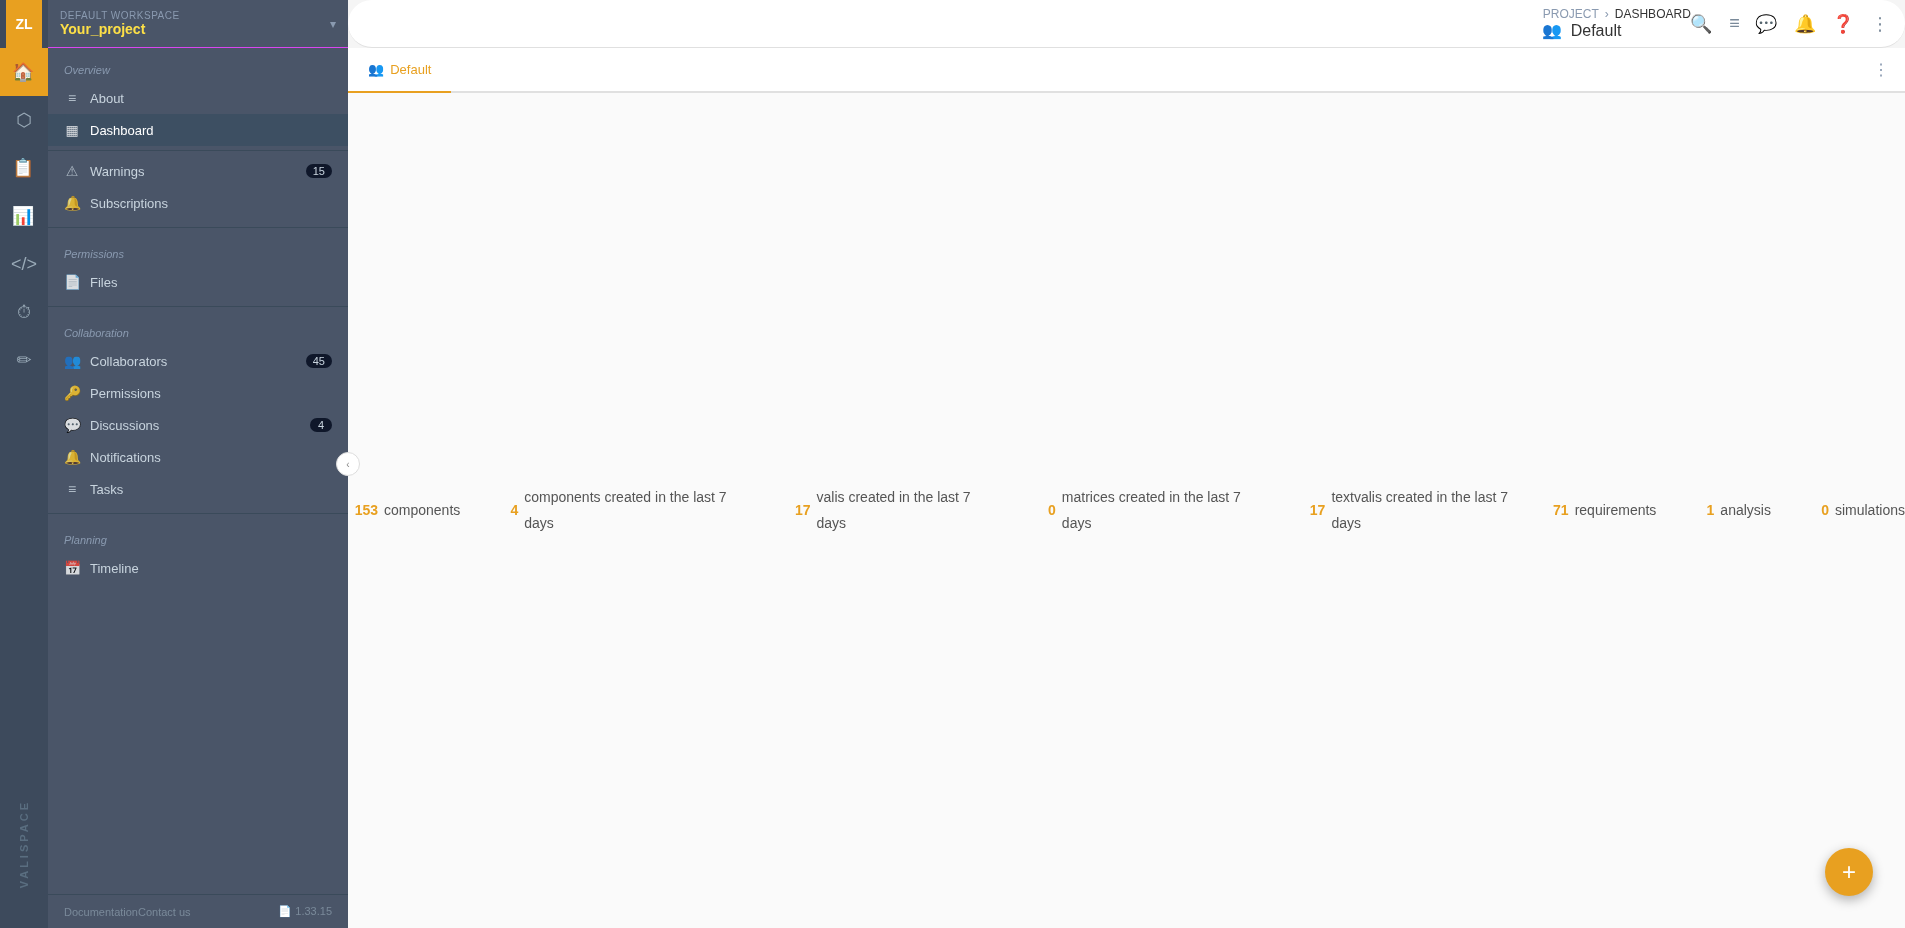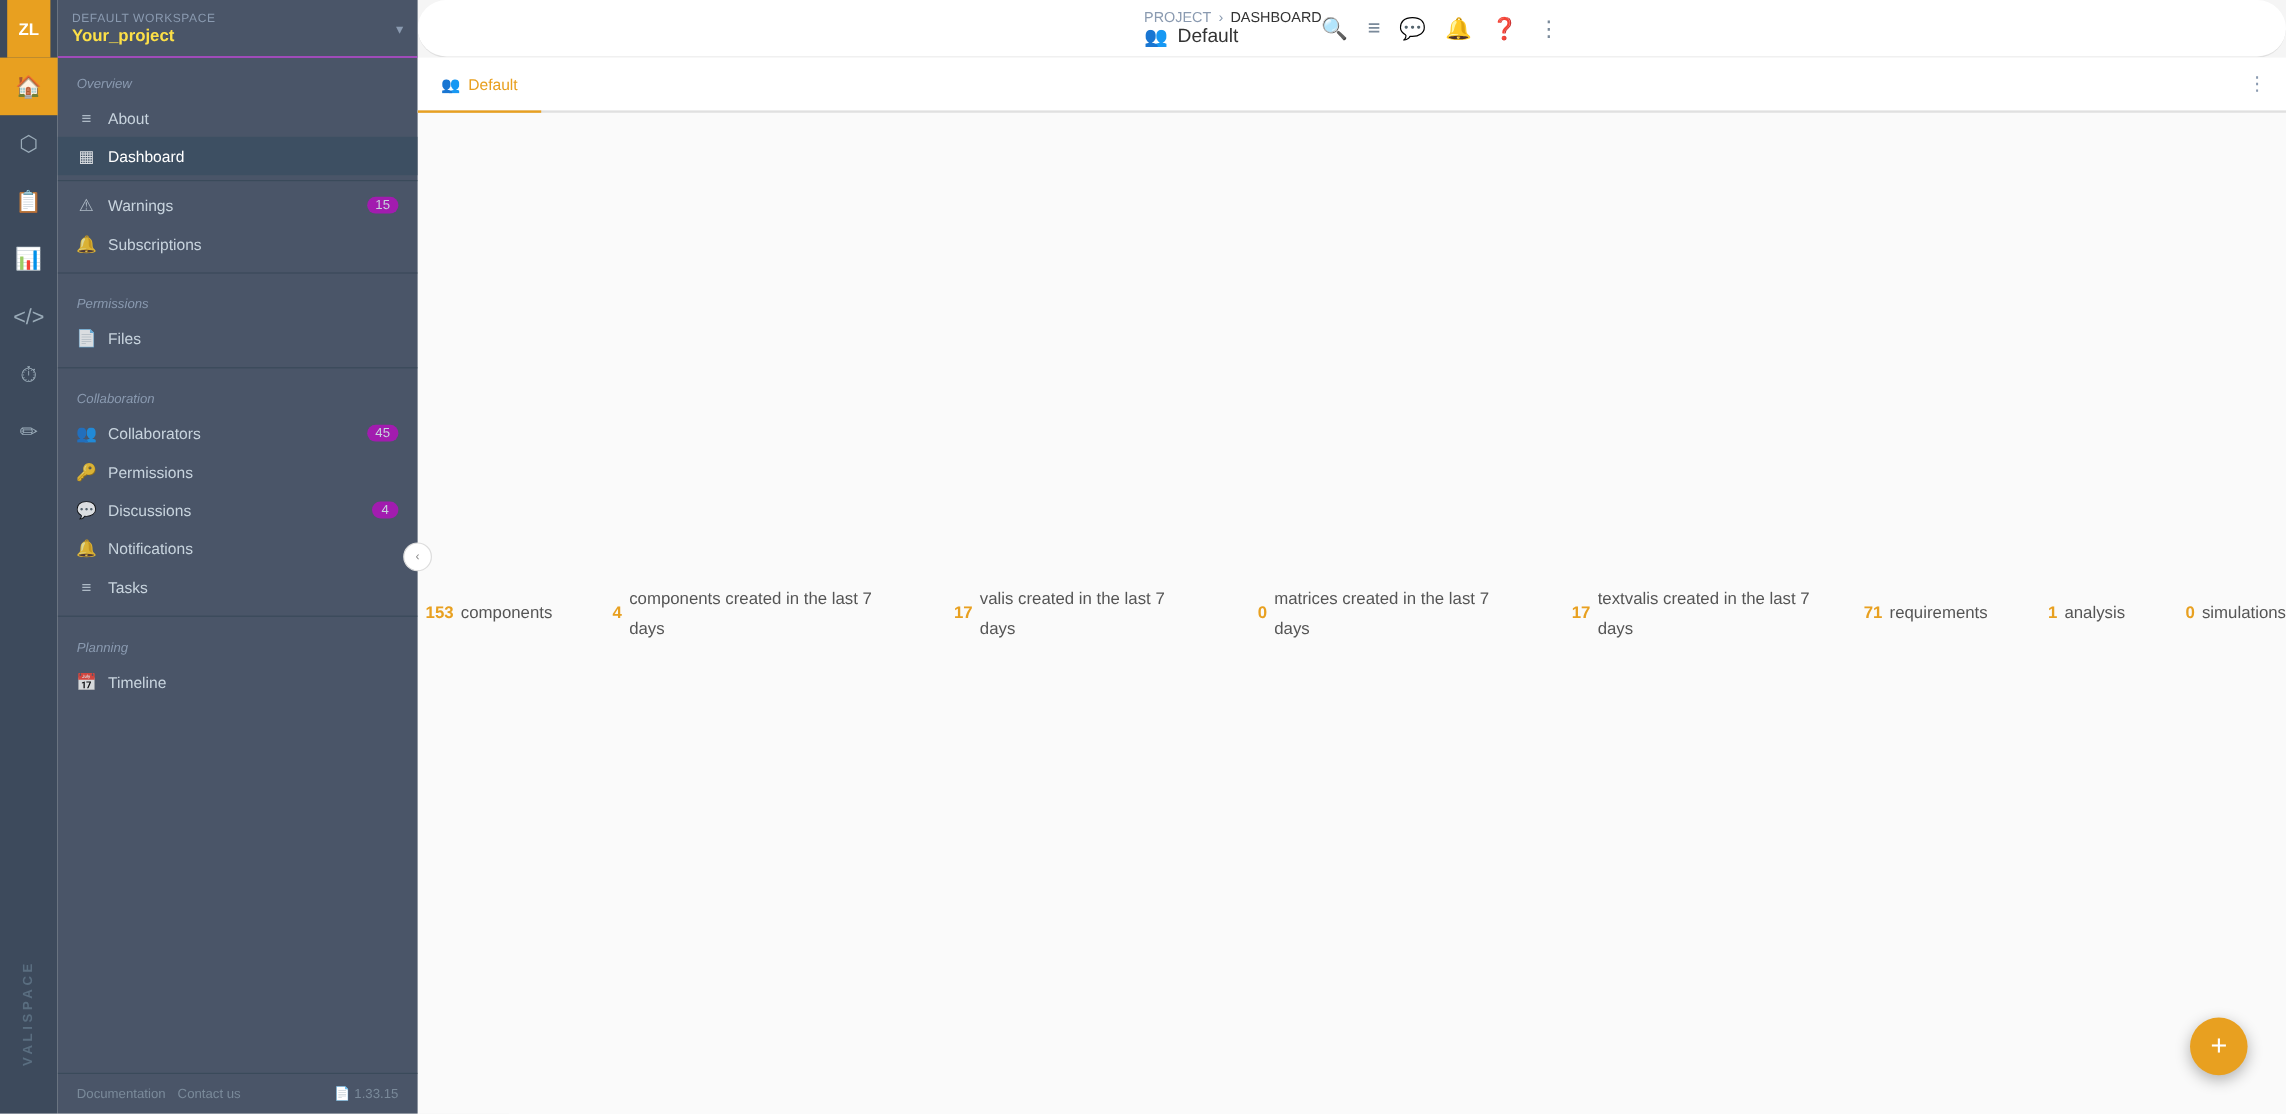--- a/index.html
+++ b/index.html
@@ -121,21 +121,21 @@
     }
     .sidebar-item-icon {
       margin-right: 10px;
       font-size: 14px;
       opacity: 0.8;
       width: 16px;
       text-align: center;
     }
     .sidebar-item-label { flex: 1; }
     .sidebar-badge {
-      background: #a21caf;
+      background: #0f172a;
       color: #c8d4de;
       border-radius: 10px;
       padding: 1px 7px;
       font-size: 11px;
       min-width: 22px;
       text-align: center;
     }
     .sidebar-divider {
       height: 1px;
       background: #3a4a5a;
@@ -144,38 +144,38 @@
     .sidebar-footer {
       margin-top: auto;
       padding: 10px 16px;
       border-top: 1px solid #3a4a5a;
       display: flex;
       align-items: center;
       justify-content: space-between;
       font-size: 11px;
       color: #7a8a9a;
     }
-    .sidebar-footer-links { display: flex; gap: 10px; justify-content: center; }
+    .sidebar-footer-links { display: flex; gap: 0; justify-content: center; }
     .sidebar-footer-links a { color: #7a8a9a; text-decoration: none; }
 
     
     .main-content {
       flex: 1;
       display: flex;
       flex-direction: column;
       overflow: hidden;
     }
     .topbar {
       height: 48px;
       background: white;
       border-bottom: 1px solid #e0e0e0;
       display: flex;
       align-items: center;
       padding: 0 16px;
-      justify-content: center;
+      justify-content: flex-end;
       border-radius: 24px;
     }
     .breadcrumb {
       display: flex;
       align-items: center;
       gap: 6px;
       font-size: 12px;
       color: #8a9ab0;
     }
     .breadcrumb-separator { color: #8a9ab0; }

